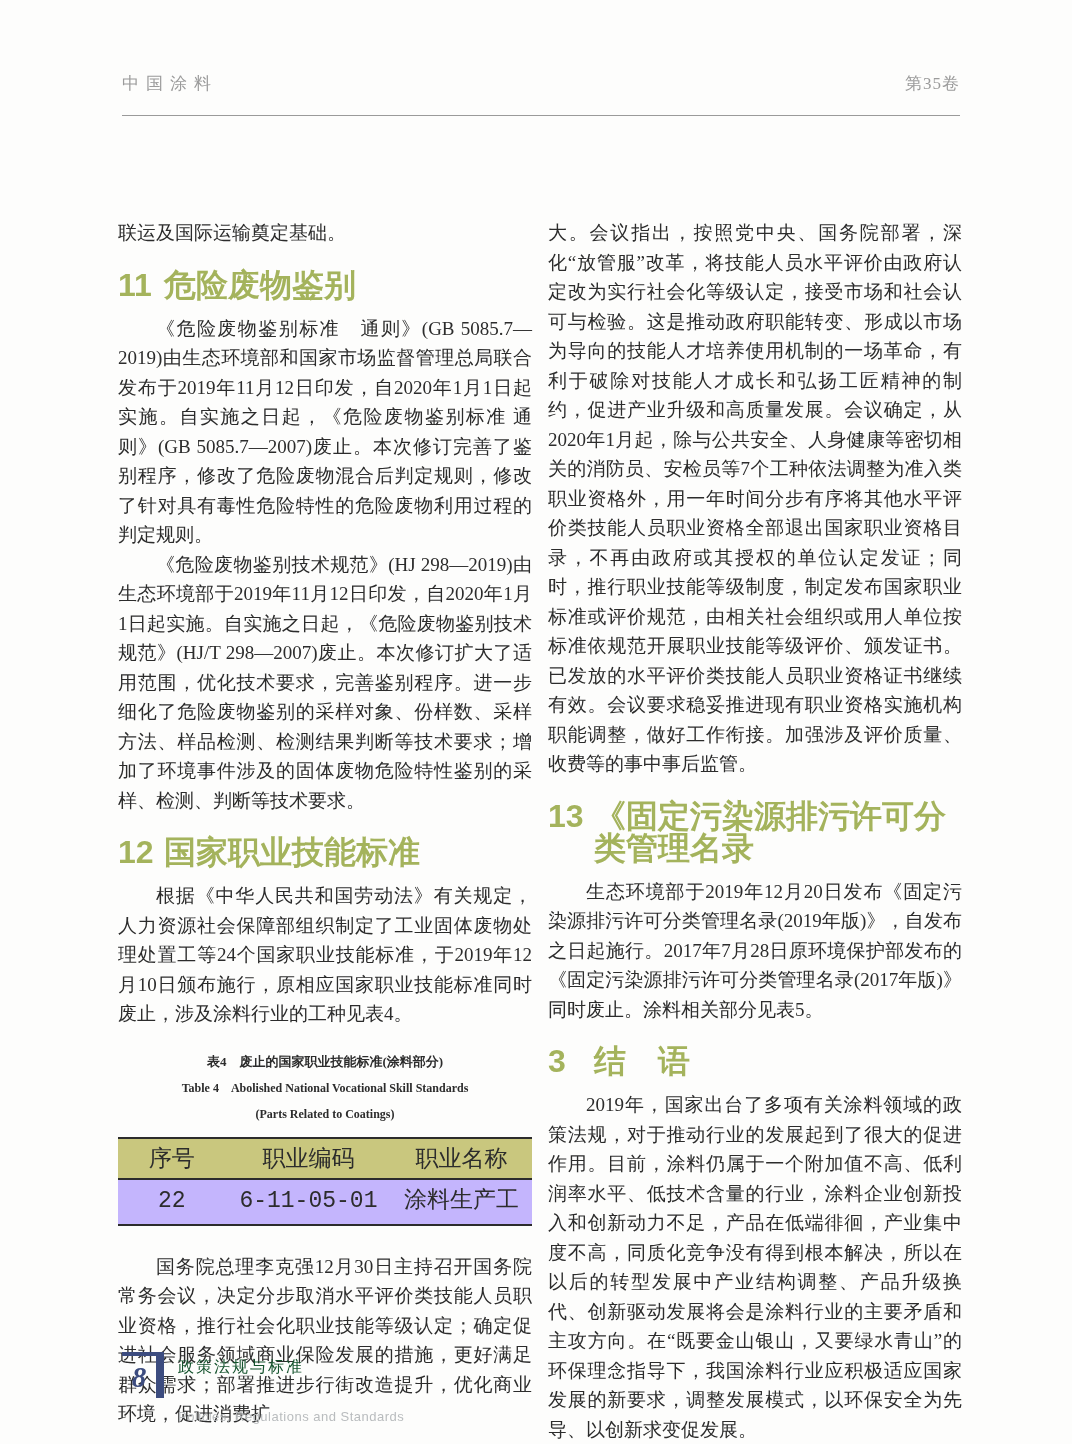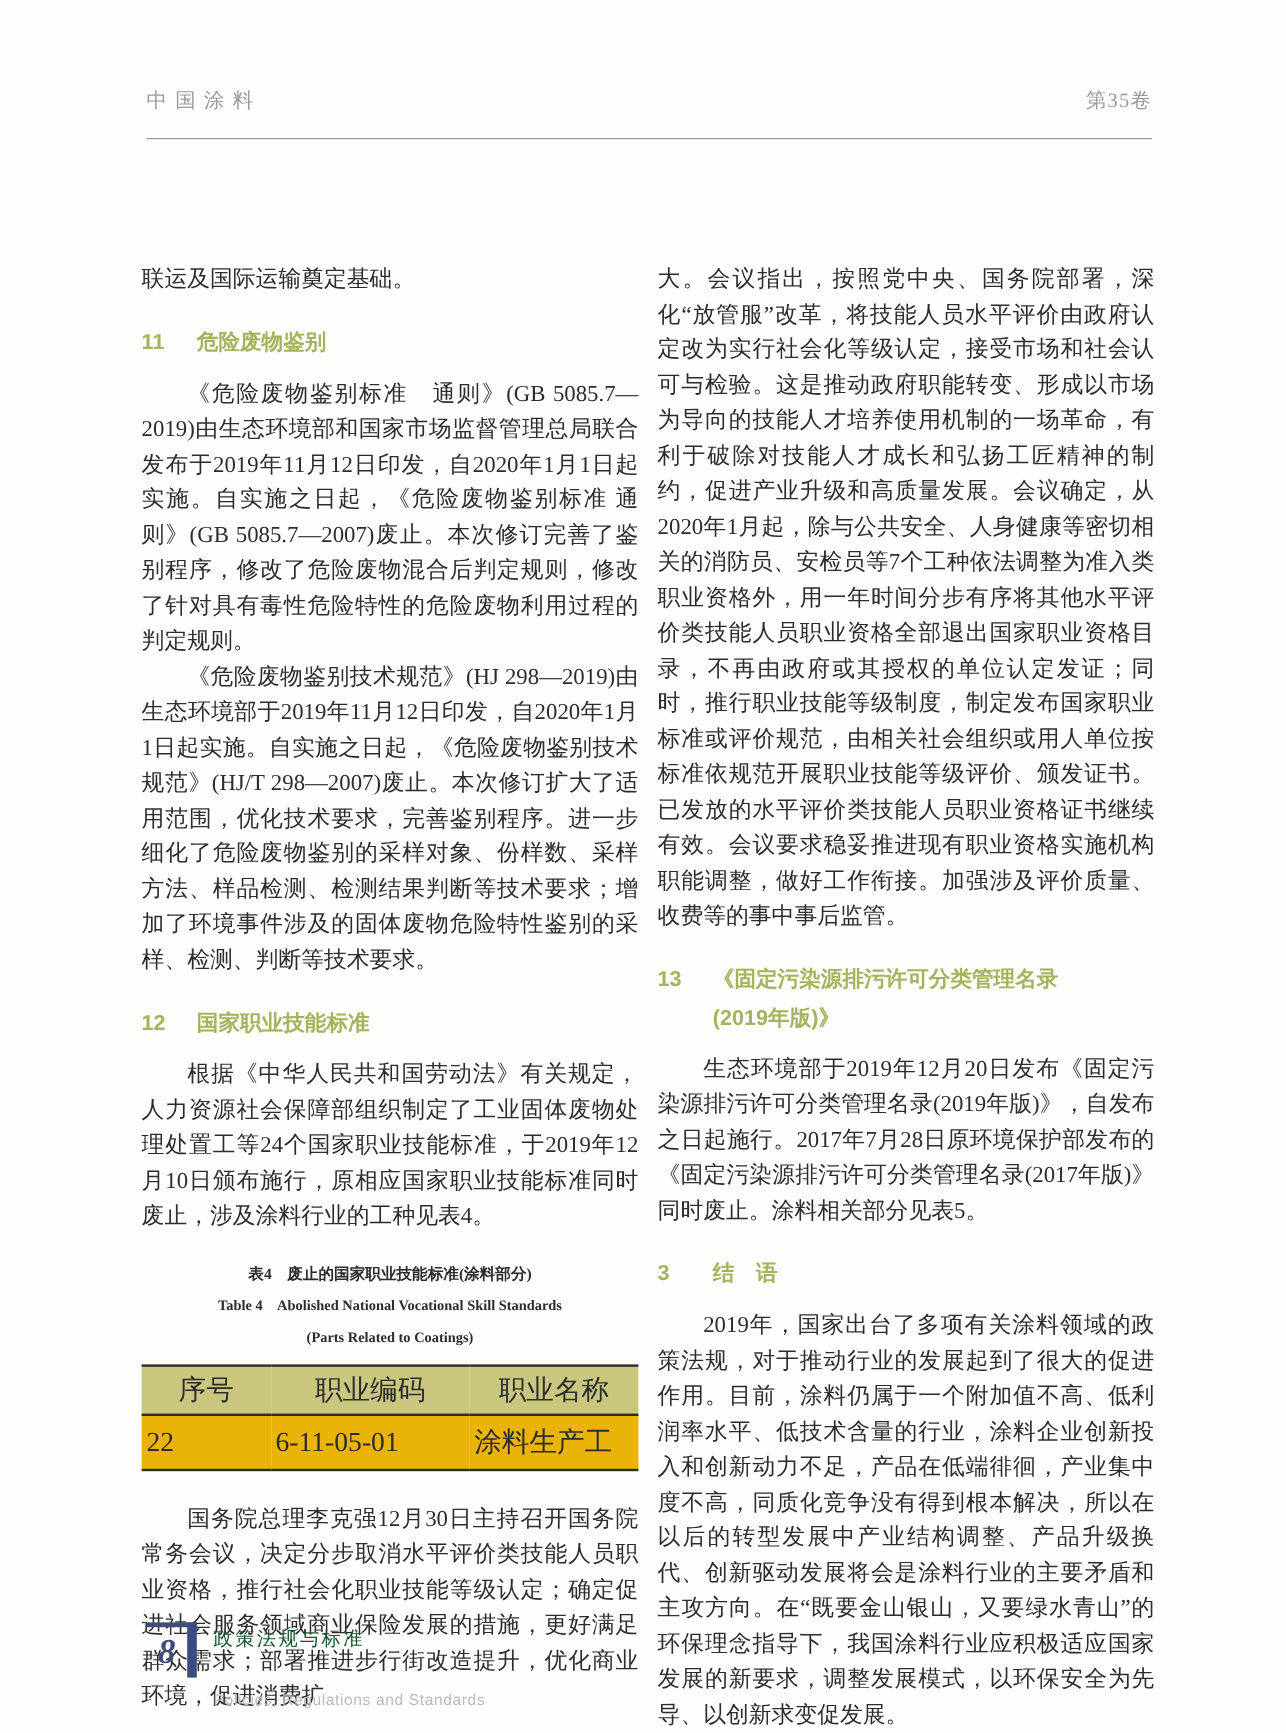--- a/index.html
+++ b/index.html
@@ -35,21 +35,21 @@
   .col-right{left:548px;}
   .col p{margin:0;}
   .col p.indent{text-indent:2em;}
 
   
   .sec-heading{
     display:flex;
     font-family:"Liberation Sans","DejaVu Sans",sans-serif;
     font-weight:bold;
     color:#a4b35c;
-    font-size:18px;line-height:32px;
+    font-size:32px;line-height:32px;
     margin:21px 0 13px 0;
     text-align:left;
   }
   .sec-heading .sec-num{flex:0 0 46px;}
   .sec-heading .sec-title{flex:1;}
   .sec-heading .t-line{display:block;}
 
   
   .table-block{margin:20px 0 26px 0;}
   .tbl-caption-cn{
@@ -65,21 +65,21 @@
     font-size:23px;
   }
   table.data-table thead th{
     background:#c9c77e;
     font-weight:normal;
     border-bottom:2.5px solid #2c2c2c;
     padding:5px 4px;
     text-align:center;
   }
   table.data-table tbody td{
-    padding:7px 4px;background:#eab308;
+    padding:7px 4px;text-align:center;background:#c4b5fd;font-family:Liberation Mono, monospace;
   }
 
   
   .page-footer{
     position:absolute;left:122px;top:1352px;
     display:flex;align-items:flex-start;
   }
   .footer-badge{
     position:relative;
     width:42px;height:46px;
@@ -157,21 +157,20 @@
   </div>
 
   <div class="col col-right">
 
     <p>大。会议指出，按照党中央、国务院部署，深化“放管服”改革，将技能人员水平评价由政府认定改为实行社会化等级认定，接受市场和社会认可与检验。这是推动政府职能转变、形成以市场为导向的技能人才培养使用机制的一场革命，有利于破除对技能人才成长和弘扬工匠精神的制约，促进产业升级和高质量发展。会议确定，从2020年1月起，除与公共安全、人身健康等密切相关的消防员、安检员等7个工种依法调整为准入类职业资格外，用一年时间分步有序将其他水平评价类技能人员职业资格全部退出国家职业资格目录，不再由政府或其授权的单位认定发证；同时，推行职业技能等级制度，制定发布国家职业标准或评价规范，由相关社会组织或用人单位按标准依规范开展职业技能等级评价、颁发证书。已发放的水平评价类技能人员职业资格证书继续有效。会议要求稳妥推进现有职业资格实施机构职能调整，做好工作衔接。加强涉及评价质量、收费等的事中事后监管。</p>
 
     <div class="sec-heading">
       <span class="sec-num">13</span>
       <span class="sec-title">
         <span class="t-line">《固定污染源排污许可分类管理名录</span>
-        <span class="t-line">(2019年版)》</span>
       </span>
     </div>
     <p class="indent">生态环境部于2019年12月20日发布《固定污染源排污许可分类管理名录(2019年版)》，自发布之日起施行。2017年7月28日原环境保护部发布的《固定污染源排污许可分类管理名录(2017年版)》同时废止。涂料相关部分见表5。</p>
 
     <div class="sec-heading">
       <span class="sec-num">3</span>
       <span class="sec-title">结　语</span>
     </div>
     <p class="indent">2019年，国家出台了多项有关涂料领域的政策法规，对于推动行业的发展起到了很大的促进作用。目前，涂料仍属于一个附加值不高、低利润率水平、低技术含量的行业，涂料企业创新投入和创新动力不足，产品在低端徘徊，产业集中度不高，同质化竞争没有得到根本解决，所以在以后的转型发展中产业结构调整、产品升级换代、创新驱动发展将会是涂料行业的主要矛盾和主攻方向。在“既要金山银山，又要绿水青山”的环保理念指导下，我国涂料行业应积极适应国家发展的新要求，调整发展模式，以环保安全为先导、以创新求变促发展。</p>
   </div>

